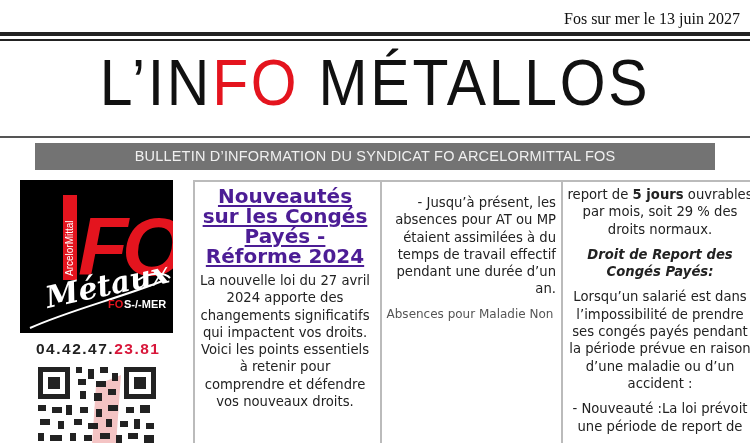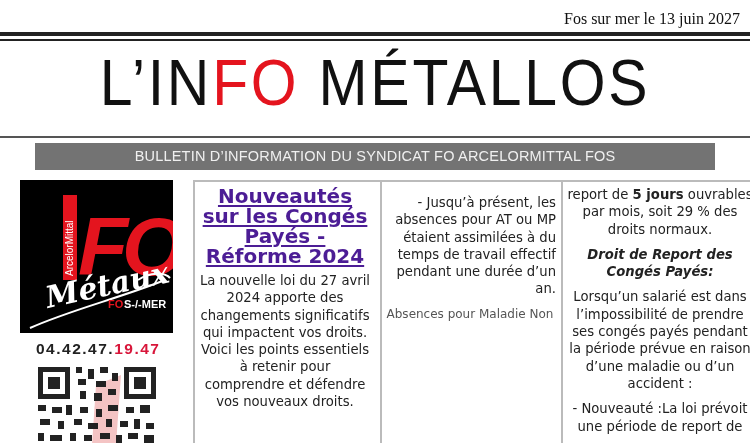--- a/index.html
+++ b/index.html
@@ -47,21 +47,21 @@
     <text x="58" y="95" font-family="Liberation Sans, sans-serif" font-weight="bold" font-style="italic" font-size="82" fill="#e4141e" letter-spacing="-6">FO</text>
     <text x="28" y="128" font-family="DejaVu Serif, serif" font-style="italic" font-weight="bold" font-size="30" fill="#fff" transform="rotate(-12 28 128)">Métaux</text>
     <path d="M10 148 C 50 130, 100 118, 145 100" stroke="#fff" stroke-width="2" fill="none"></path>
     <path d="M118 100 C 130 92, 145 92, 150 98" stroke="#fff" stroke-width="2" fill="none"></path>
     <text x="88" y="128" font-family="Liberation Sans, sans-serif" font-weight="bold" font-size="11" fill="#e4141e">FO</text>
     <text x="104" y="128" font-family="Liberation Sans, sans-serif" font-weight="bold" font-size="11" fill="#fff">S-/-MER</text>
   </svg>
 </div>
 
 <div class="phone">
-  <span>04.42.47.</span><span class="red">19.47</span>
+  <span>04.42.47.</span><span class="red">23.81</span>
 </div>
 
 <div class="qr">
   <svg width="122" height="122" viewBox="0 0 122 122">
     <rect width="122" height="122" fill="#fff"></rect>
     <path d="M60 20 L85 10 L80 80 L55 95 Z" fill="#f4c4c4"></path>
     <g fill="#222">
       <rect x="2" y="2" width="32" height="32"></rect>
         <rect x="7" y="7" width="22" height="22" fill="#fff"></rect>
         <rect x="12" y="12" width="12" height="12"></rect>

